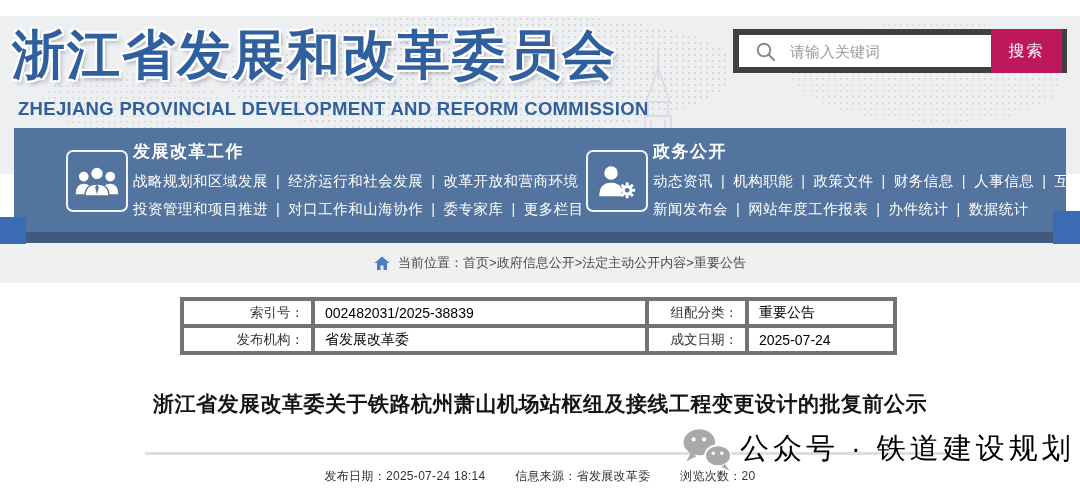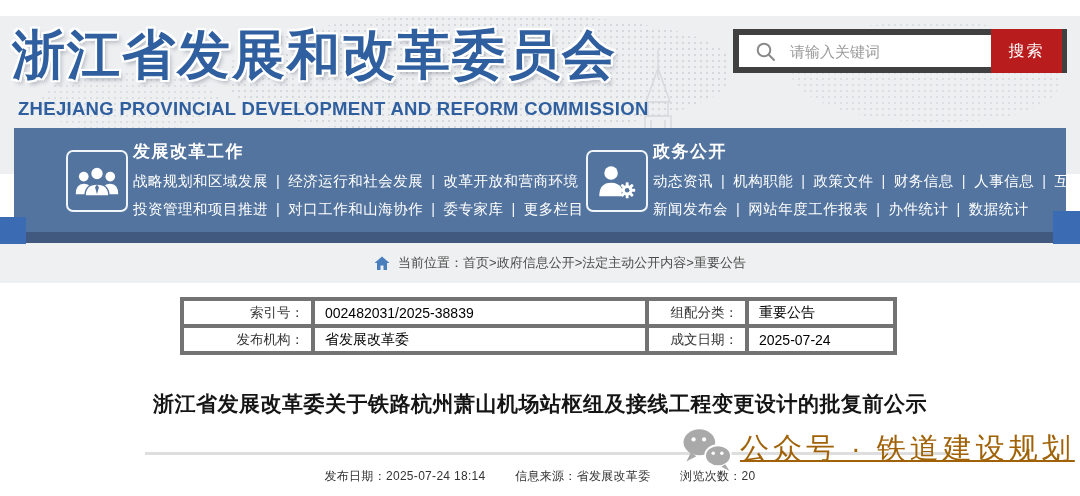--- a/index.html
+++ b/index.html
@@ -24,21 +24,21 @@
     position:absolute;left:733px;top:13px;width:334px;height:44px;background:#fff;
     border:6px solid #404040;display:flex;align-items:center;z-index:3;
   }
   .search-box svg{margin-left:16px;flex:0 0 auto;}
   .search-input{
     flex:1;border:none;outline:none;margin-left:12px;font-size:15px;color:#333;height:100%;
     font-family:"Liberation Sans","DejaVu Sans",sans-serif;background:transparent;min-width:0;
   }
   .search-input::placeholder{color:#9a9a9a;}
   .search-btn{
-    width:71px;height:44px;margin-right:-1px;border:none;background:#b91c1c;color:#fff;
+    width:71px;height:44px;margin-right:-1px;border:none;background:#be185d;color:#fff;
     font-size:16px;letter-spacing:2px;cursor:pointer;flex:0 0 auto;
     font-family:"Liberation Sans","DejaVu Sans",sans-serif;
   }
   
   .band{position:absolute;left:14px;top:128px;width:1052px;height:104px;background:#53749f;z-index:2;}
   .dark-strip{position:absolute;left:22px;top:232px;width:1050px;height:11px;background:#41597f;z-index:1;}
   .bright-left{position:absolute;left:0;top:217px;width:26px;height:27px;background:#3b6cb3;z-index:2;}
   .bright-right{position:absolute;left:1053px;top:211px;width:27px;height:33px;background:#3b6cb3;z-index:2;}
   .nav-sec{position:absolute;top:0;height:104px;}
   .sec-0{left:52px;}
@@ -69,21 +69,21 @@
   .t-value{text-align:left;color:#000;font-size:14px;padding-left:10px !important;}
   
   .article-title{
     position:absolute;left:0;top:390px;width:1080px;margin:0;text-align:center;
     font-size:21px;font-weight:bold;color:#151515;letter-spacing:.5px;
   }
   .divider{position:absolute;left:145px;top:452px;width:807px;height:3px;background:#dedede;}
   .watermark{
     position:absolute;left:680px;top:426px;display:flex;align-items:center;z-index:5;
   }
-  .watermark-text{font-size:29px;color:#a16207;letter-spacing:4px;margin-left:6px;white-space:nowrap;text-decoration:underline;}
+  .watermark-text{font-size:29px;color:#000000;letter-spacing:4px;margin-left:6px;white-space:nowrap;}
   .meta{
     position:absolute;left:0;top:468px;width:1080px;text-align:center;
     font-size:12px;color:#333;letter-spacing:.3px;
   }
   .meta-item{margin:0 13px;white-space:nowrap;}
 </style>
 </head>
 <body>
 
 <div class="page">

